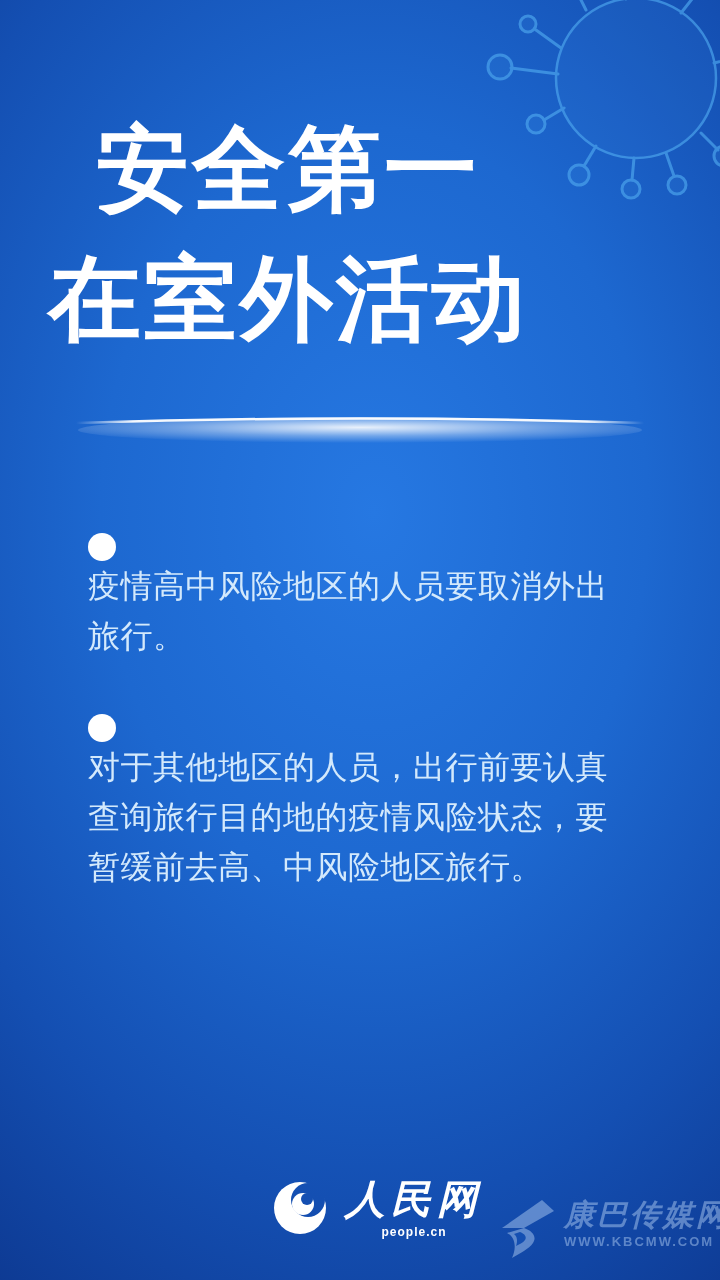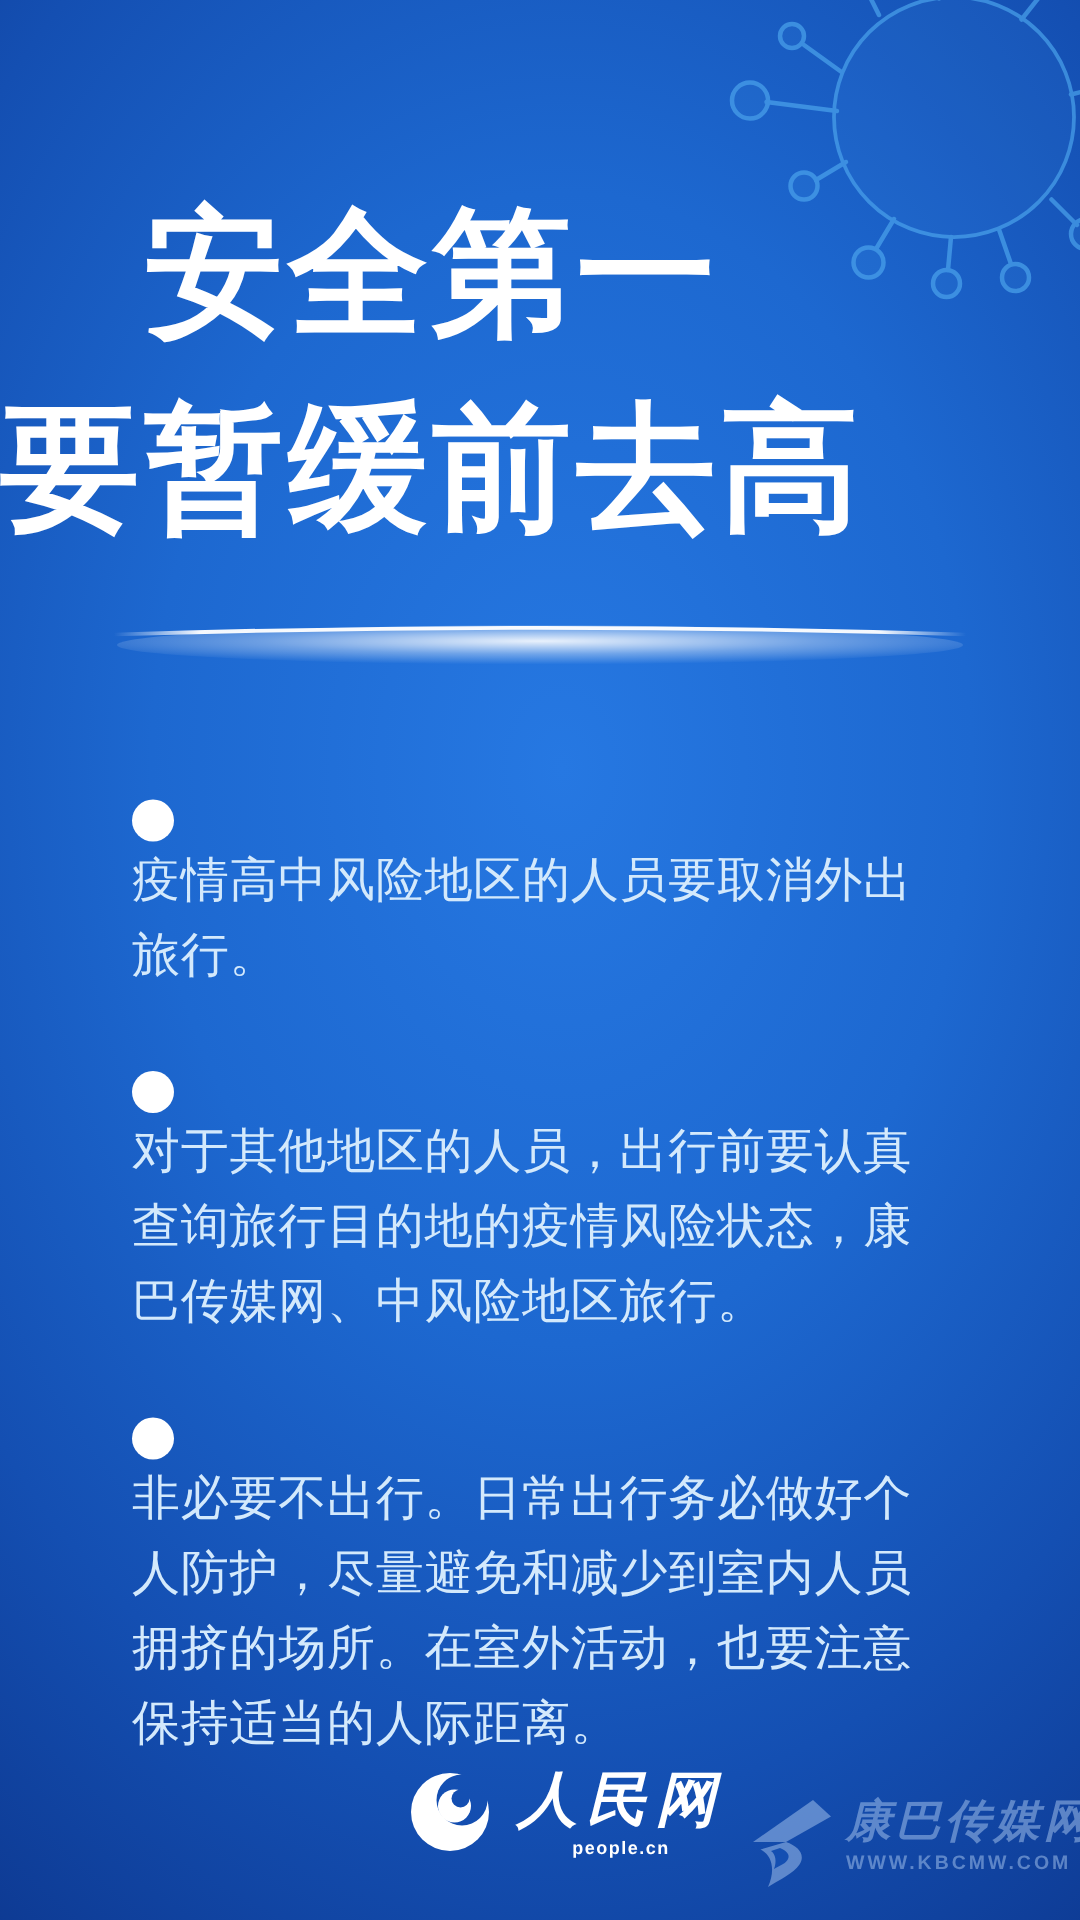--- a/index.html
+++ b/index.html
@@ -7,21 +7,21 @@
     width:720px;height:1280px;overflow:hidden;position:relative;
     font-family:"Liberation Serif","DejaVu Serif",serif;
     background:radial-gradient(95% 75% at 52% 40%, #2678e2 0%, #1d68d0 40%, #144fb2 72%, #0d3890 100%);
   }
   .poster{position:absolute;inset:0;}
 
   
   .virus{position:absolute;top:-12px;right:-16px;width:260px;height:230px;opacity:.8;pointer-events:none;}
 
   
-  .title-block{position:absolute;top:119px;left:0;width:576px;text-align:center;color:#ffffff;}
+  .title-block{position:absolute;top:105px;left:0;width:576px;text-align:center;color:#ffffff;}
   .title-line{font-size:93px;line-height:130px;font-weight:700;letter-spacing:3px;white-space:nowrap;}
 
   
   .divider{position:absolute;top:412px;left:72px;width:576px;height:40px;}
 
   
   .bullets{position:absolute;top:522px;left:88px;width:580px;list-style:none;margin:0;padding:0;}
   .bullet-item{display:flex;align-items:flex-start;margin:0 0 42px 0;flex-direction:column;}
   .bullet-dot{flex:0 0 auto;width:28px;height:28px;border-radius:50%;background:#ffffff;margin:11px 26px 0 0;}
   .bullet-text{margin:0;width:524px;font-size:32px;line-height:50px;color:#d3e9fc;letter-spacing:.5px;}
@@ -66,21 +66,21 @@
         <circle cx="155" cy="201" r="9" fill="rgba(80,165,240,0.15)"></circle>
       <path d="M120,158 L108,178"></path>
         <circle cx="103" cy="187" r="10" fill="rgba(80,165,240,0.15)"></circle>
       <path d="M88,120 L68,132"></path>
         <circle cx="60" cy="136" r="9" fill="rgba(80,165,240,0.15)"></circle>
     </g>
   </svg>
 
   <div class="title-block">
     <div class="title-line">安全第一</div>
-    <div class="title-line">要暂缓前去高</div>
+    <div class="title-line">在室外活动</div>
   </div>
 
   <svg class="divider" viewBox="0 0 576 40" xmlns="http://www.w3.org/2000/svg">
     <defs>
       <radialGradient id="dg" cx="50%" cy="40%" r="60%">
         <stop offset="0%" stop-color="#ffffff" stop-opacity="0.9"></stop>
         <stop offset="55%" stop-color="#ffffff" stop-opacity="0.35"></stop>
         <stop offset="100%" stop-color="#ffffff" stop-opacity="0"></stop>
       </radialGradient>
       <linearGradient id="lg" x1="0" y1="0" x2="1" y2="0">
@@ -94,25 +94,21 @@
     <path d="M4,11 Q288,2 572,11" stroke="url(#lg)" stroke-width="2.5" fill="none"></path>
   </svg>
 
   <ul class="bullets">
     <li class="bullet-item">
       <span class="bullet-dot"></span>
       <p class="bullet-text">疫情高中风险地区的人员要取消外出旅行。</p>
     </li>
     <li class="bullet-item">
       <span class="bullet-dot"></span>
-      <p class="bullet-text">对于其他地区的人员，出行前要认真查询旅行目的地的疫情风险状态，康巴传媒网、中风险地区旅行。</p>
-    </li>
-    <li class="bullet-item">
-      <span class="bullet-dot"></span>
-      <p class="bullet-text">非必要不出行。日常出行务必做好个人防护，尽量避免和减少到室内人员拥挤的场所。在室外活动，也要注意保持适当的人际距离。</p>
+      <p class="bullet-text">对于其他地区的人员，出行前要认真查询旅行目的地的疫情风险状态，要暂缓前去高、中风险地区旅行。</p>
     </li>
   </ul>
 
   <div class="brand">
     <svg class="brand-icon" viewBox="0 0 58 58" xmlns="http://www.w3.org/2000/svg">
       <defs>
         <mask id="swirl">
           <rect width="58" height="58" fill="black"></rect>
           <circle cx="27" cy="30" r="26" fill="white"></circle>
           <circle cx="35" cy="22" r="17" fill="black"></circle>

